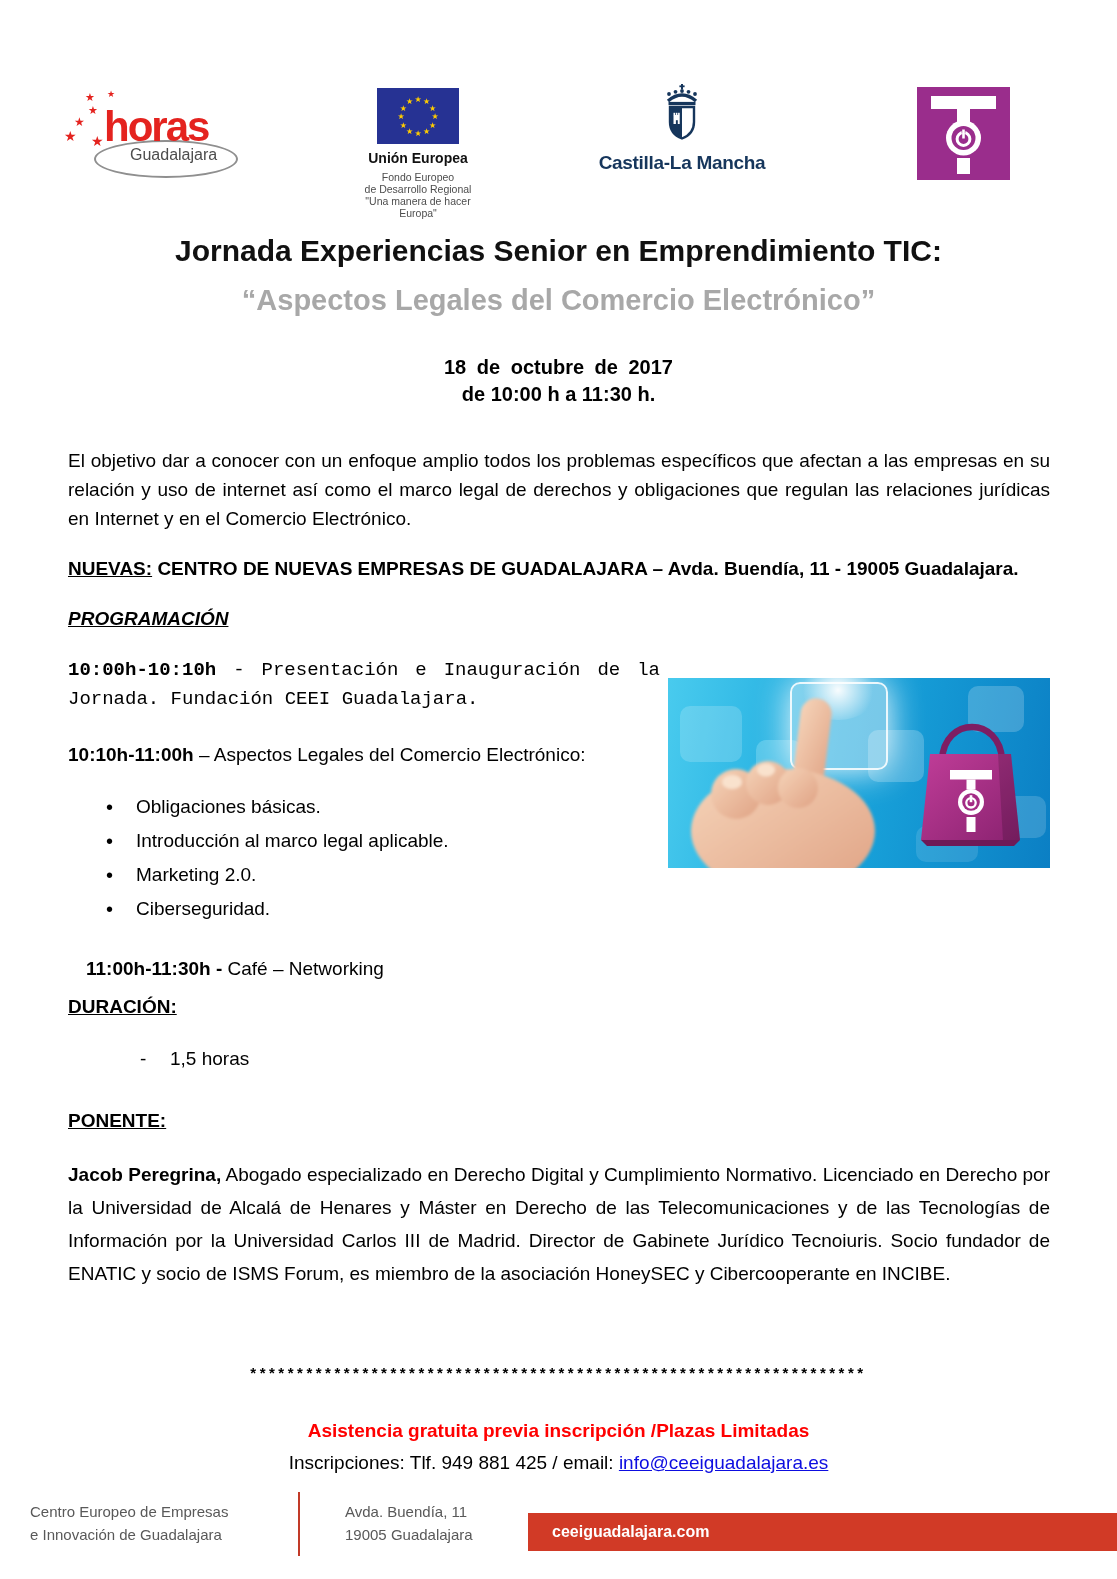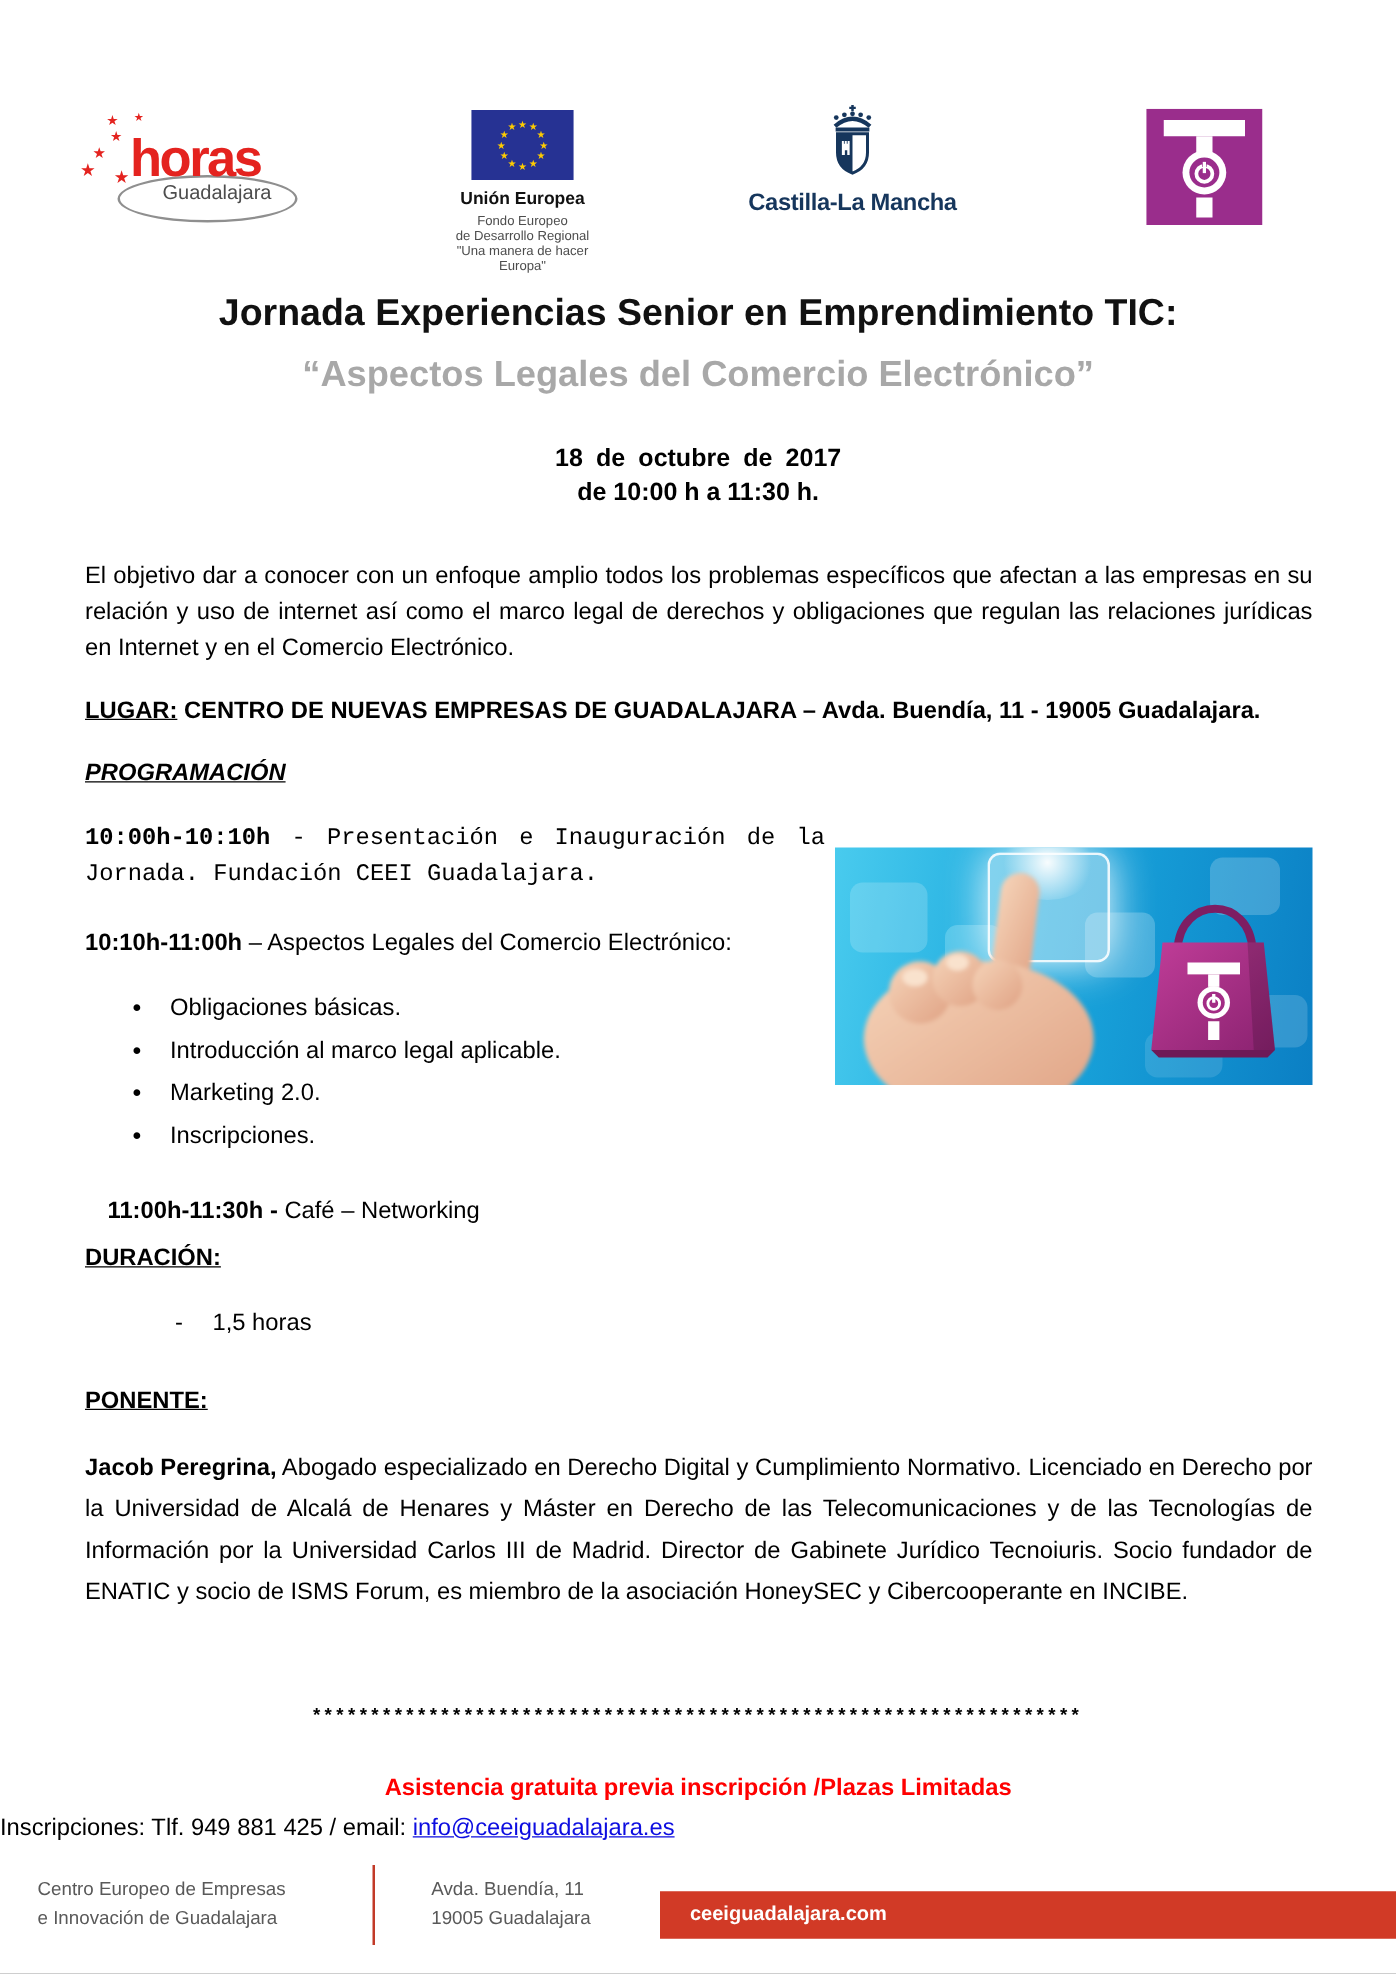--- a/index.html
+++ b/index.html
@@ -48,21 +48,21 @@
   .duracion-item{position:absolute;top:1048px;left:140px;font-size:19px;}
   .duracion-item .dash{display:inline-block;width:30px;}
   .ponente-heading{position:absolute;top:1110px;left:68px;}
   .bio{position:absolute;top:1158px;left:68px;width:982px;text-align:justify;
     font-size:19px;line-height:33px;}
   .bio b{font-weight:bold;}
   .asterisks{position:absolute;top:1364px;left:0;width:100%;text-align:center;
     font-size:15px;font-weight:bold;letter-spacing:3.5px;white-space:nowrap;}
   .notice{position:absolute;top:1420px;left:0;width:100%;text-align:center;
     font-size:19px;font-weight:bold;color:#ff0000;}
-  .inscription{position:absolute;top:1452px;left:0;width:100%;text-align:left;font-size:19px;}
+  .inscription{position:absolute;top:1452px;left:0;width:100%;text-align:center;font-size:19px;}
   .email-link{color:#0d0de0;text-decoration:underline;cursor:pointer;}
   
   .photo{position:absolute;left:668px;top:678px;width:382px;height:190px;overflow:hidden;
     background:linear-gradient(100deg,#49cbee 0%,#1aa7dd 45%,#0b7fc4 100%);}
   .sq{position:absolute;border-radius:10px;}
   .sq.bright{background:rgba(255,255,255,.42);border:2px solid rgba(255,255,255,.85);
     box-shadow:0 0 34px rgba(255,255,255,.95);}
   .glare{position:absolute;border-radius:50%;
     background:radial-gradient(circle,rgba(255,255,255,.95) 0%,rgba(255,255,255,0) 70%);}
   .hand-svg,.bag-svg{position:absolute;}
@@ -164,33 +164,33 @@
   <div class="title">Jornada Experiencias Senior en Emprendimiento TIC:</div>
   <div class="subtitle">“Aspectos Legales del Comercio Electrónico”</div>
 
   <div class="date-block">
     <div class="date-line1">18 de  octubre  de  2017</div>
     <div class="date-line2">de 10:00 h a 11:30 h.</div>
   </div>
 
   <p class="intro body-text" style="margin:0;">El objetivo dar a conocer con un enfoque amplio todos los problemas específicos que afectan a las empresas en su relación y uso de internet así como el marco legal de derechos y obligaciones que regulan las relaciones jurídicas en Internet y en el Comercio Electrónico.</p>
 
-  <div class="lugar"><span class="heading-u">LUGAR:</span><span> CENTRO DE NUEVAS EMPRESAS DE GUADALAJARA – Avda. Buendía, 11  - 19005 Guadalajara.</span></div>
+  <div class="lugar"><span class="heading-u">NUEVAS:</span><span> CENTRO DE NUEVAS EMPRESAS DE GUADALAJARA – Avda. Buendía, 11  - 19005 Guadalajara.</span></div>
 
   <div class="prog-heading heading-u" style="position:absolute;">PROGRAMACIÓN</div>
 
   <p class="sched-1 body-text" style="margin:0;font-family:Liberation Mono, monospace;"><span class="sched-time">10:00h-10:10h</span><span> - Presentación e Inauguración de la Jornada. Fundación CEEI Guadalajara.</span></p>
 
   <p class="sched-2 body-text" style="margin:0;"><span class="sched-time">10:10h-11:00h</span><span> – Aspectos Legales del Comercio Electrónico:</span></p>
 
   <ul class="bullets">
     <li><span>Obligaciones básicas.</span></li>
     <li><span>Introducción al marco legal aplicable.</span></li>
     <li><span>Marketing 2.0.</span></li>
-    <li><span>Inscripciones.</span></li>
+    <li><span>Ciberseguridad.</span></li>
   </ul>
 
   <p class="sched-3 body-text" style="margin:18px;"><span class="sched-time">11:00h-11:30h -</span><span> Café – Networking</span></p>
 
   <div class="photo">
     <div class="sq" style="left:12px;top:28px;width:62px;height:56px;background:rgba(255,255,255,.18);"></div>
     <div class="sq" style="left:88px;top:62px;width:46px;height:42px;background:rgba(170,232,250,.32);"></div>
     <div class="sq" style="left:200px;top:52px;width:56px;height:52px;background:rgba(255,255,255,.22);"></div>
     <div class="sq" style="left:300px;top:8px;width:56px;height:46px;background:rgba(255,255,255,.2);"></div>
     <div class="sq" style="left:332px;top:118px;width:46px;height:42px;background:rgba(255,255,255,.16);"></div>

